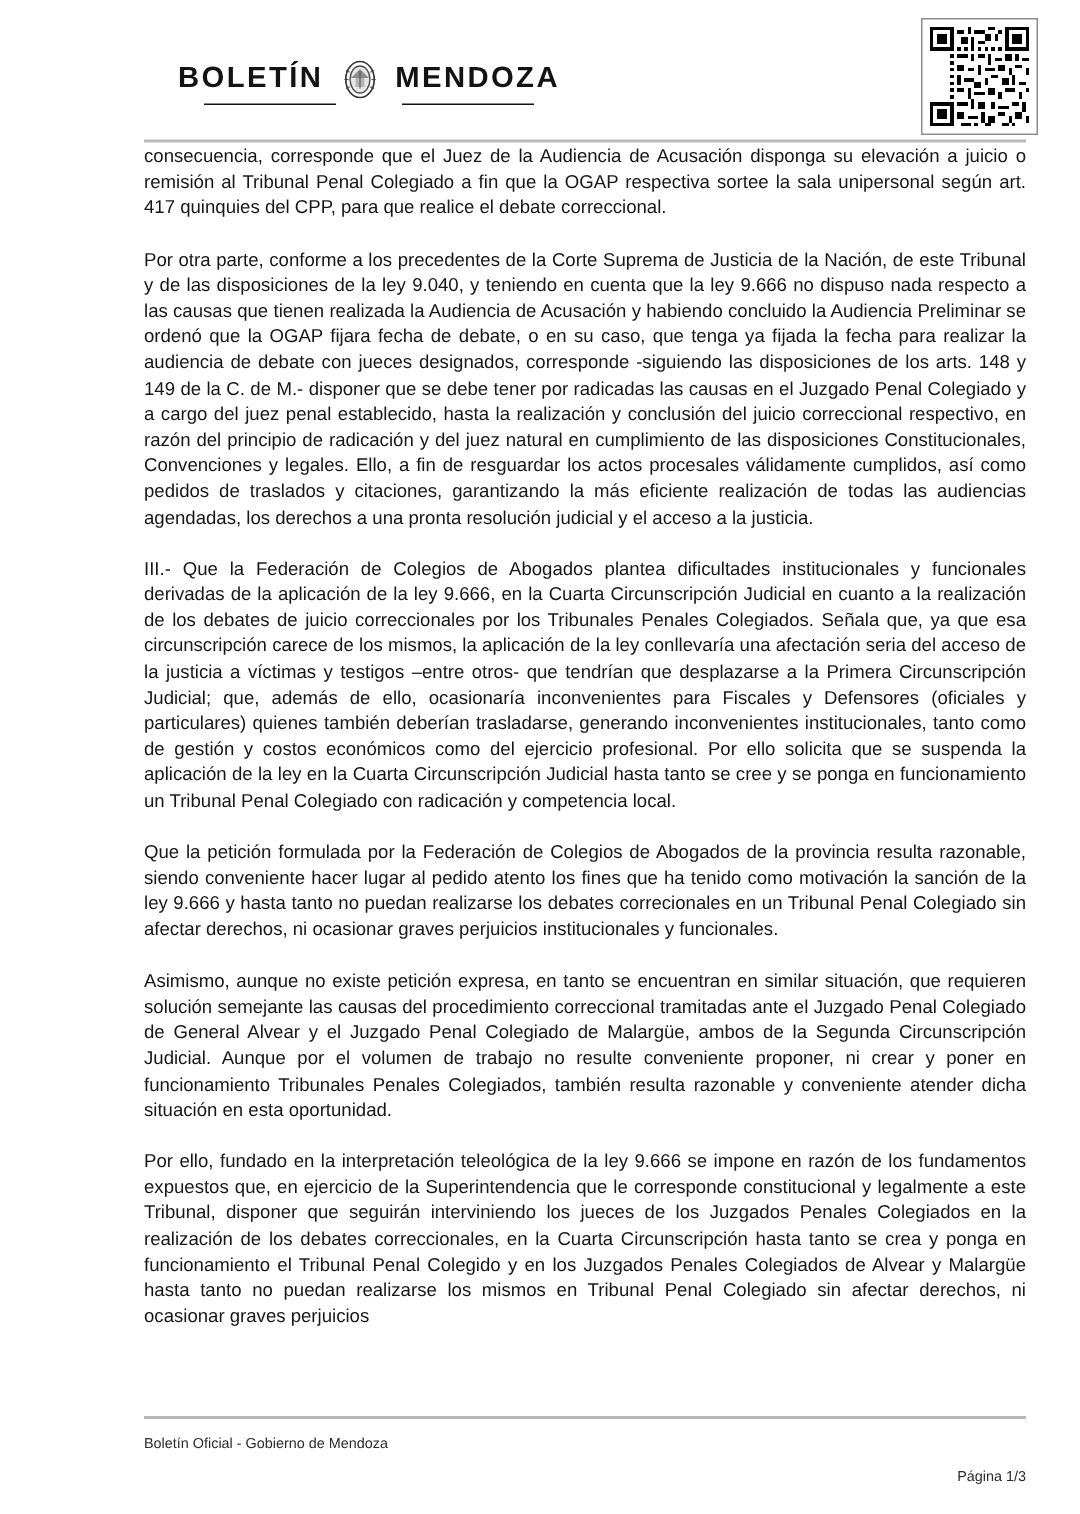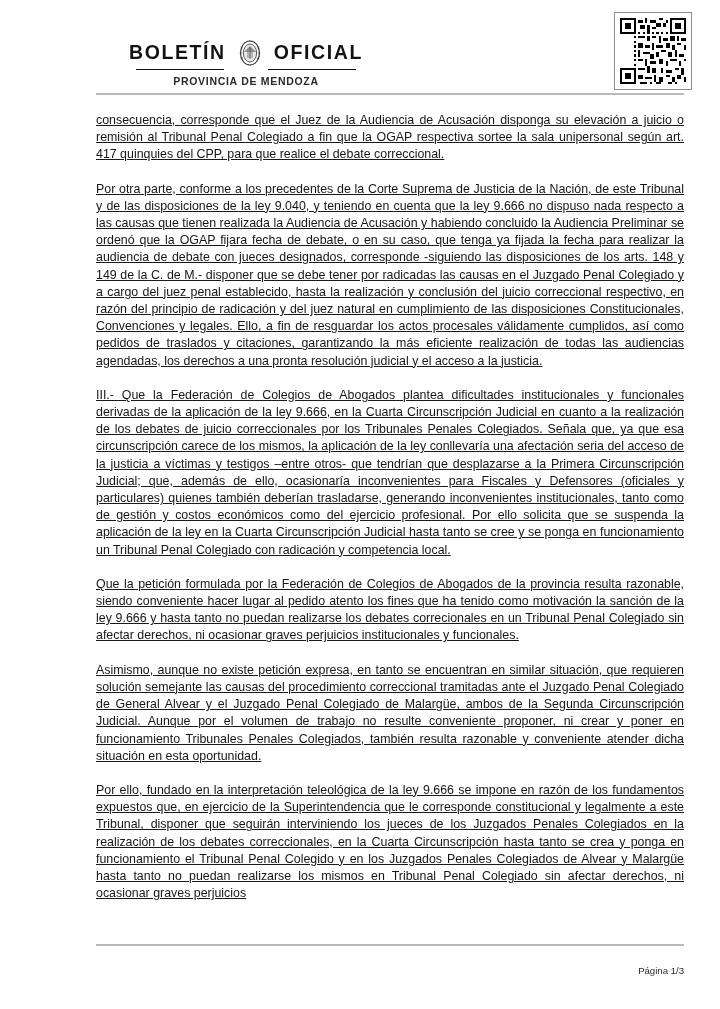--- a/index.html
+++ b/index.html
@@ -110,23 +110,22 @@
     right: 36px;
     top: 93px;
     height: 2px;
     background: #b9b9b9;
   }
 
   
   .content {
     position: absolute;
     left: 96px;
-    top: 112px;
+    top: 96px;
     width: 588px;
-    text-decoration: underline;
   }
 
   .para {
     font-size: 12.4px;
     line-height: 17.2px;
     text-align: justify;
     text-justify: inter-word;
     margin: 0 0 17px 0;
     color: #161616;
     hyphens: none;
@@ -186,30 +185,29 @@
               <path d="M24.4 9 L21.8 10.2"></path>
               <path d="M5.6 21 L8.2 19.8"></path>
               <path d="M24.4 21 L21.8 19.8"></path>
               <path d="M4.6 15 L7.4 15"></path>
               <path d="M25.4 15 L22.6 15"></path>
             </g>
             <ellipse cx="15" cy="15" rx="9.5" ry="12" fill="none" stroke="#2f2f2f" stroke-width="0.6" stroke-dasharray="1.4 1.2"></ellipse>
           </svg>
         </span>
 
-        <span class="masthead-word">OFICIAL</span>
+        <span class="masthead-word">MENDOZA</span>
       </div>
 
       <div class="masthead-rules">
         <span class="rule-seg rule-left"></span>
         <span class="rule-gap"></span>
         <span class="rule-seg rule-right"></span>
       </div>
 
-      <div class="masthead-sub">PROVINCIA DE MENDOZA</div>
     </div>
 
     <div class="qr-box">
       <svg viewBox="0 0 29 29" xmlns="http://www.w3.org/2000/svg" shape-rendering="crispEdges">
         <rect width="29" height="29" fill="#ffffff"></rect>
         <g fill="#000000">
 
           <rect x="0" y="0" width="7" height="1"></rect>
             <rect x="0" y="6" width="7" height="1"></rect>
           <rect x="0" y="0" width="1" height="7"></rect>
@@ -317,16 +315,17 @@
     <p class="para">Por otra parte, conforme a los precedentes de la Corte Suprema de Justicia de la Nación, de este Tribunal y de las disposiciones de la ley 9.040, y teniendo en cuenta que la ley 9.666 no dispuso nada respecto a las causas que tienen realizada la Audiencia de Acusación y habiendo concluido la Audiencia Preliminar se ordenó que la OGAP fijara fecha de debate, o en su caso, que tenga ya fijada la fecha para realizar la audiencia de debate con jueces designados, corresponde -siguiendo las disposiciones de los arts. 148 y 149 de la C. de M.- disponer que se debe tener por radicadas las causas en el Juzgado Penal Colegiado y a cargo del juez penal establecido, hasta la realización y conclusión del juicio correccional respectivo, en razón del principio de radicación y del juez natural en cumplimiento de las disposiciones Constitucionales, Convenciones y legales. Ello, a fin de resguardar los actos procesales válidamente cumplidos, así como pedidos de traslados y citaciones, garantizando la más eficiente realización de todas las audiencias agendadas, los derechos a una pronta resolución judicial y el acceso a la justicia.</p>
     <p class="para">III.- Que la Federación de Colegios de Abogados plantea dificultades institucionales y funcionales derivadas de la aplicación de la ley 9.666, en la Cuarta Circunscripción Judicial en cuanto a la realización de los debates de juicio correccionales por los Tribunales Penales Colegiados. Señala que, ya que esa circunscripción carece de los mismos, la aplicación de la ley conllevaría una afectación seria del acceso de la justicia a víctimas y testigos –entre otros- que tendrían que desplazarse a la Primera Circunscripción Judicial; que, además de ello, ocasionaría inconvenientes para Fiscales y Defensores (oficiales y particulares) quienes también deberían trasladarse, generando inconvenientes institucionales, tanto como de gestión y costos económicos como del ejercicio profesional. Por ello solicita que se suspenda la aplicación de la ley en la Cuarta Circunscripción Judicial hasta tanto se cree y se ponga en funcionamiento un Tribunal Penal Colegiado con radicación y competencia local.</p>
     <p class="para">Que la petición formulada por la Federación de Colegios de Abogados de la provincia resulta razonable, siendo conveniente hacer lugar al pedido atento los fines que ha tenido como motivación la sanción de la ley 9.666 y hasta tanto no puedan realizarse los debates correcionales en un Tribunal Penal Colegiado sin afectar derechos, ni ocasionar graves perjuicios institucionales y funcionales.</p>
     <p class="para">Asimismo, aunque no existe petición expresa, en tanto se encuentran en similar situación, que requieren solución semejante las causas del procedimiento correccional tramitadas ante el Juzgado Penal Colegiado de General Alvear y el Juzgado Penal Colegiado de Malargüe, ambos de la Segunda Circunscripción Judicial. Aunque por el volumen de trabajo no resulte conveniente proponer, ni crear y poner en funcionamiento Tribunales Penales Colegiados, también resulta razonable y conveniente atender dicha situación en esta oportunidad.</p>
     <p class="para">Por ello, fundado en la interpretación teleológica de la ley 9.666 se impone en razón de los fundamentos expuestos que, en ejercicio de la Superintendencia que le corresponde constitucional y legalmente a este Tribunal, disponer que seguirán interviniendo los jueces de los Juzgados Penales Colegiados en la realización de los debates correccionales, en la Cuarta Circunscripción hasta tanto se crea y ponga en funcionamiento el Tribunal Penal Colegido y en los Juzgados Penales Colegiados de Alvear y Malargüe hasta tanto no puedan realizarse los mismos en Tribunal Penal Colegiado sin afectar derechos, ni ocasionar graves perjuicios</p>
   </div>
 
   <div class="footer-rule"></div>
 
   <div class="footer">
+    <div class="footer-line">Boletín Oficial - Gobierno de Mendoza</div>
     <div class="footer-page">Página 1/3</div>
   </div>
 
 </div>
 
 </body></html>

